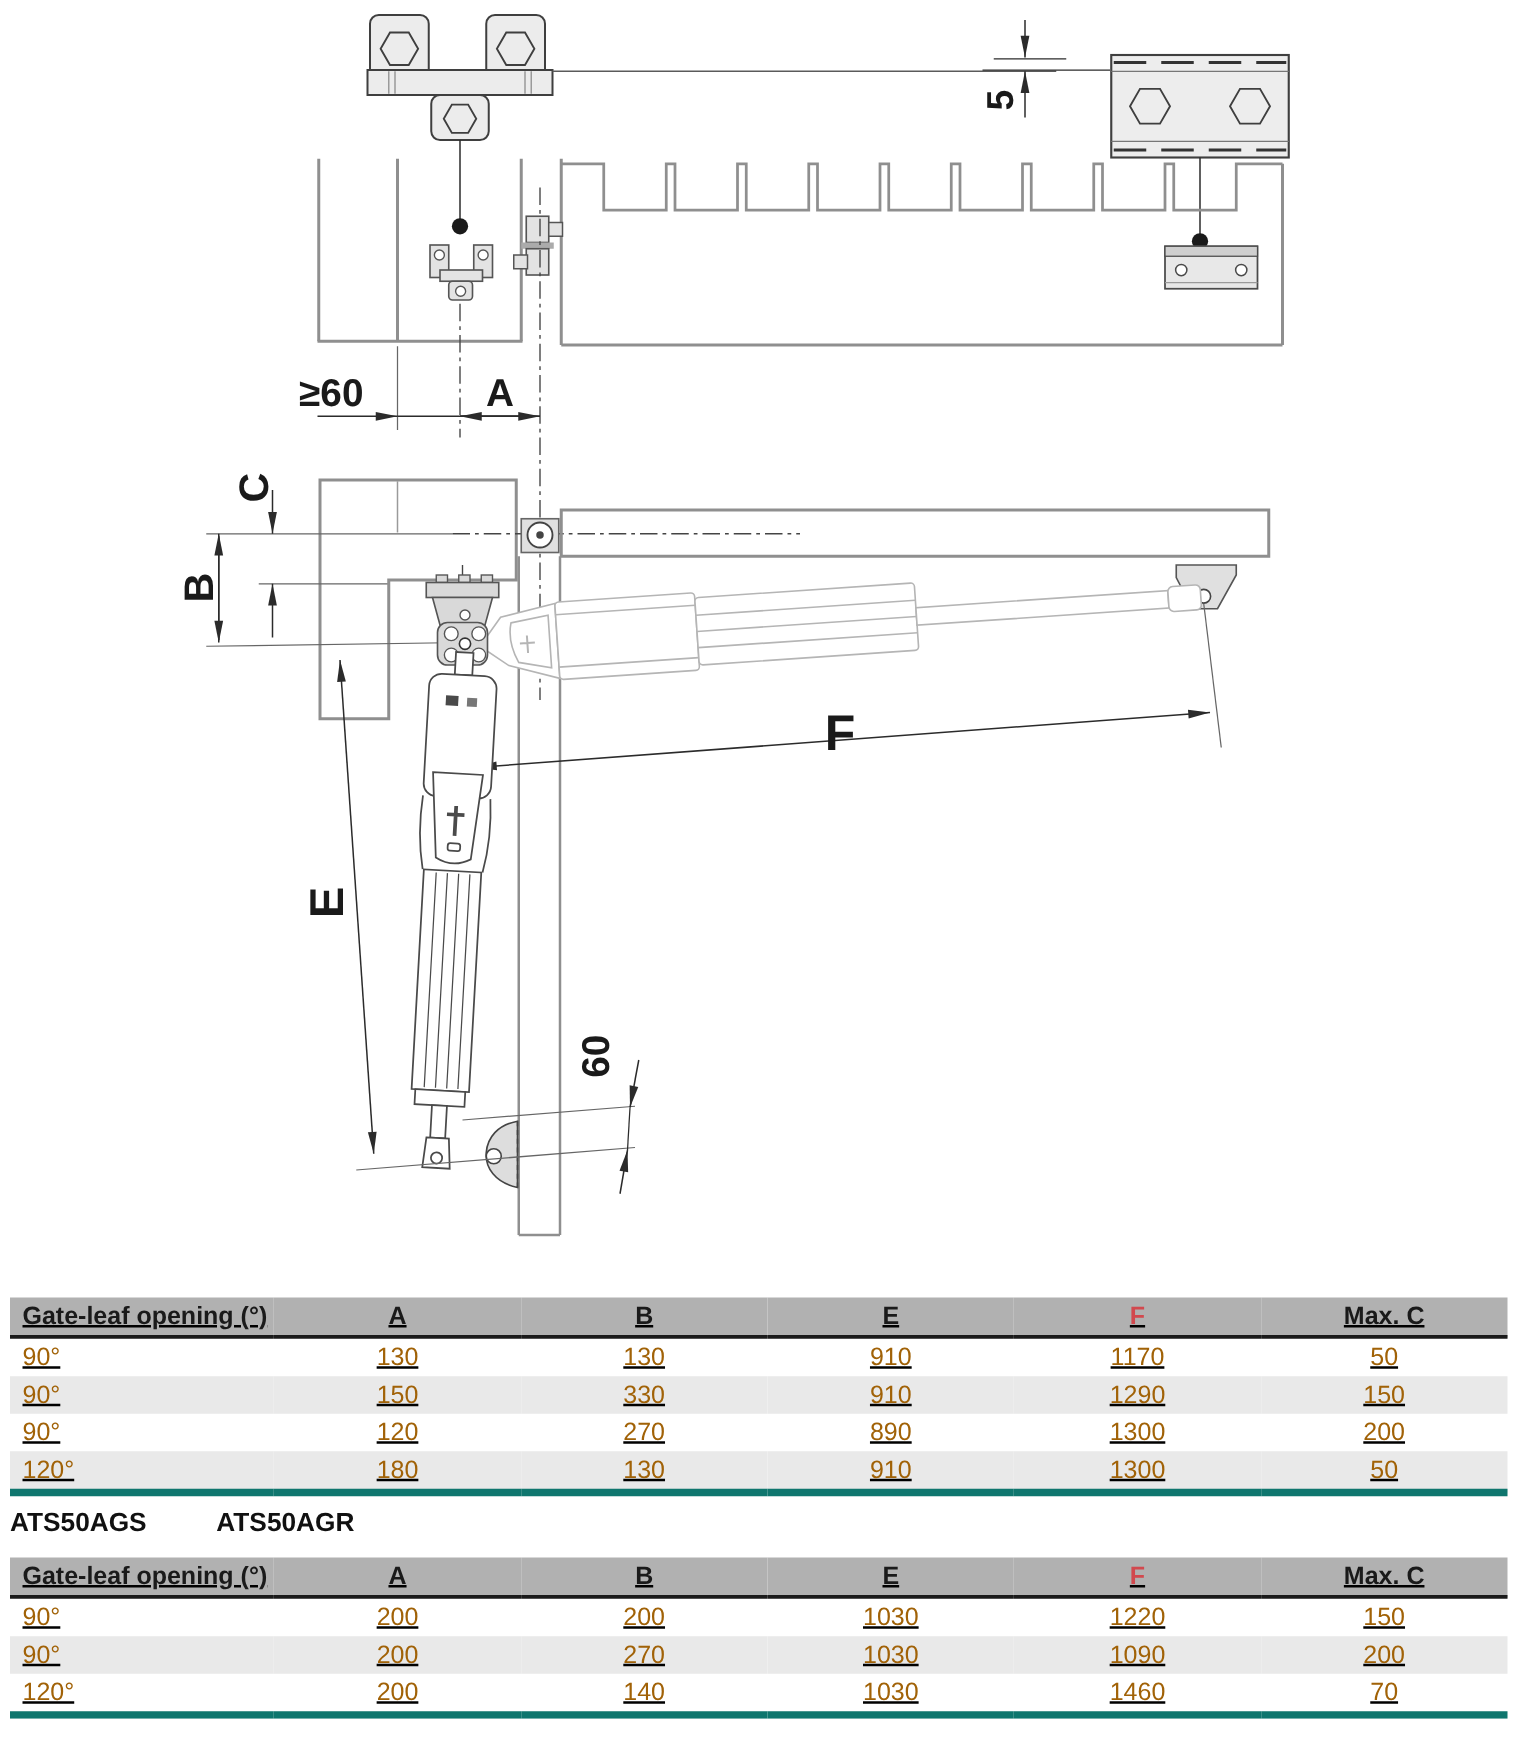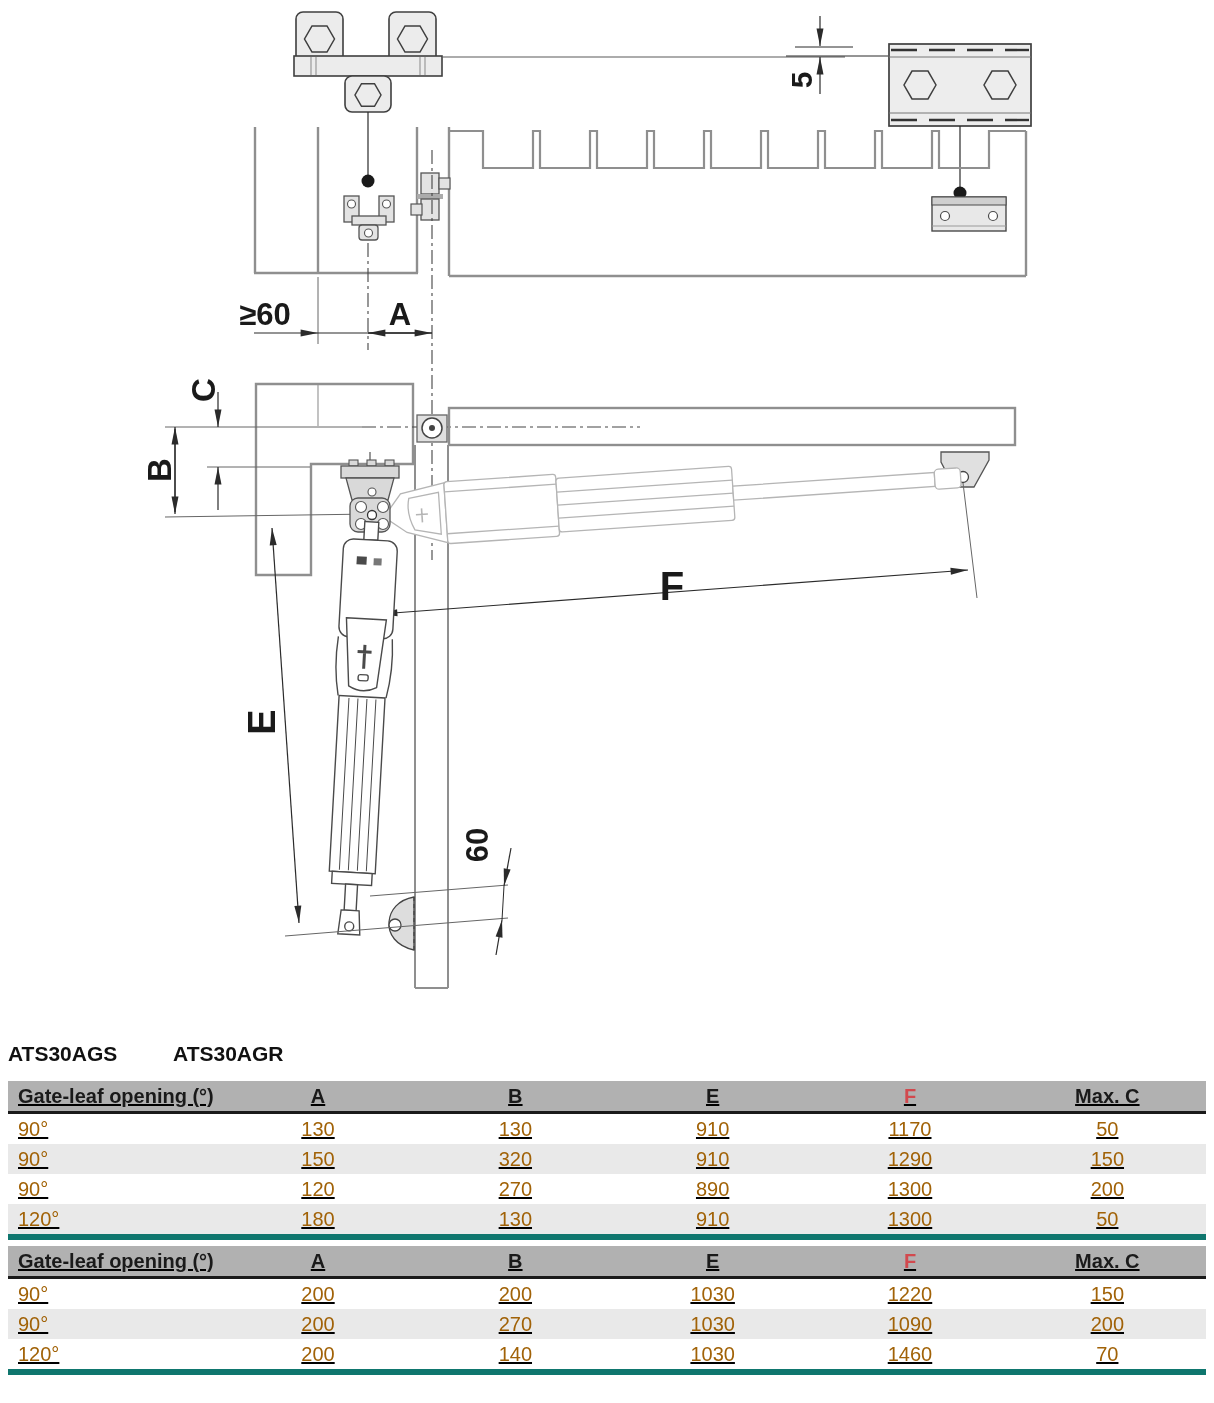--- a/index.html
+++ b/index.html
@@ -226,24 +226,20 @@
 
   <g>
     <line x1="511" y1="848" x2="504" y2="886" stroke="#2b2b2b" stroke-width="1.2" marker-end="url(#ah)"></line>
     <line x1="496" y1="955" x2="502" y2="920" stroke="#2b2b2b" stroke-width="1.2" marker-end="url(#ah)"></line>
     <line x1="504" y1="886" x2="502" y2="920" stroke="#2b2b2b" stroke-width="1"></line>
     <text class="dim" x="477" y="845" font-size="31" text-anchor="middle" dominant-baseline="central" transform="rotate(-90 477 845)">60</text>
   </g>
 </svg>
 
 <section class="tbl-section">
-  <div class="tbl-titles">
-    <span class="t1">ATS30AGS</span>
-    <span class="t2">ATS30AGR</span>
-  </div>
   <table class="dims">
     <colgroup>
         <col class="c0">
         <col class="cn">
         <col class="cn">
         <col class="cn">
         <col class="cn">
         <col class="cn">
       </colgroup>
     <thead>
@@ -261,21 +257,21 @@
           <td class="first-col">90°</td>
           <td>130</td>
           <td>130</td>
           <td>910</td>
           <td>1170</td>
           <td>50</td>
         </tr>
         <tr class="alt">
           <td class="first-col">90°</td>
           <td>150</td>
-          <td>320</td>
+          <td>330</td>
           <td>910</td>
           <td>1290</td>
           <td>150</td>
         </tr>
         <tr>
           <td class="first-col">90°</td>
           <td>120</td>
           <td>270</td>
           <td>890</td>
           <td>1300</td>
@@ -287,20 +283,24 @@
           <td>130</td>
           <td>910</td>
           <td>1300</td>
           <td>50</td>
         </tr>
       </tbody>
   </table>
 </section>
 
 <section class="tbl-section">
+  <div class="tbl-titles">
+    <span class="t1">ATS50AGS</span>
+    <span class="t2">ATS50AGR</span>
+  </div>
   <table class="dims">
     <colgroup>
         <col class="c0">
         <col class="cn">
         <col class="cn">
         <col class="cn">
         <col class="cn">
         <col class="cn">
       </colgroup>
     <thead>

